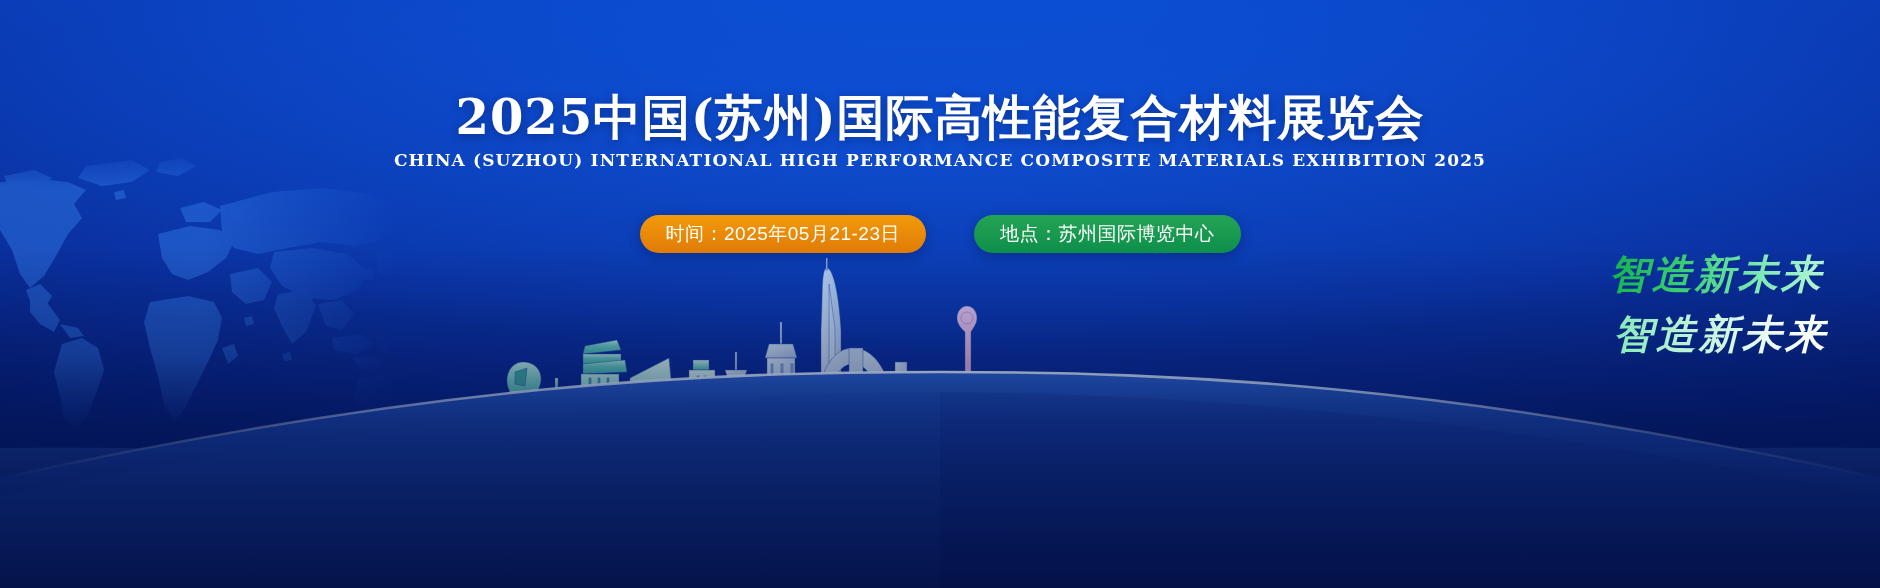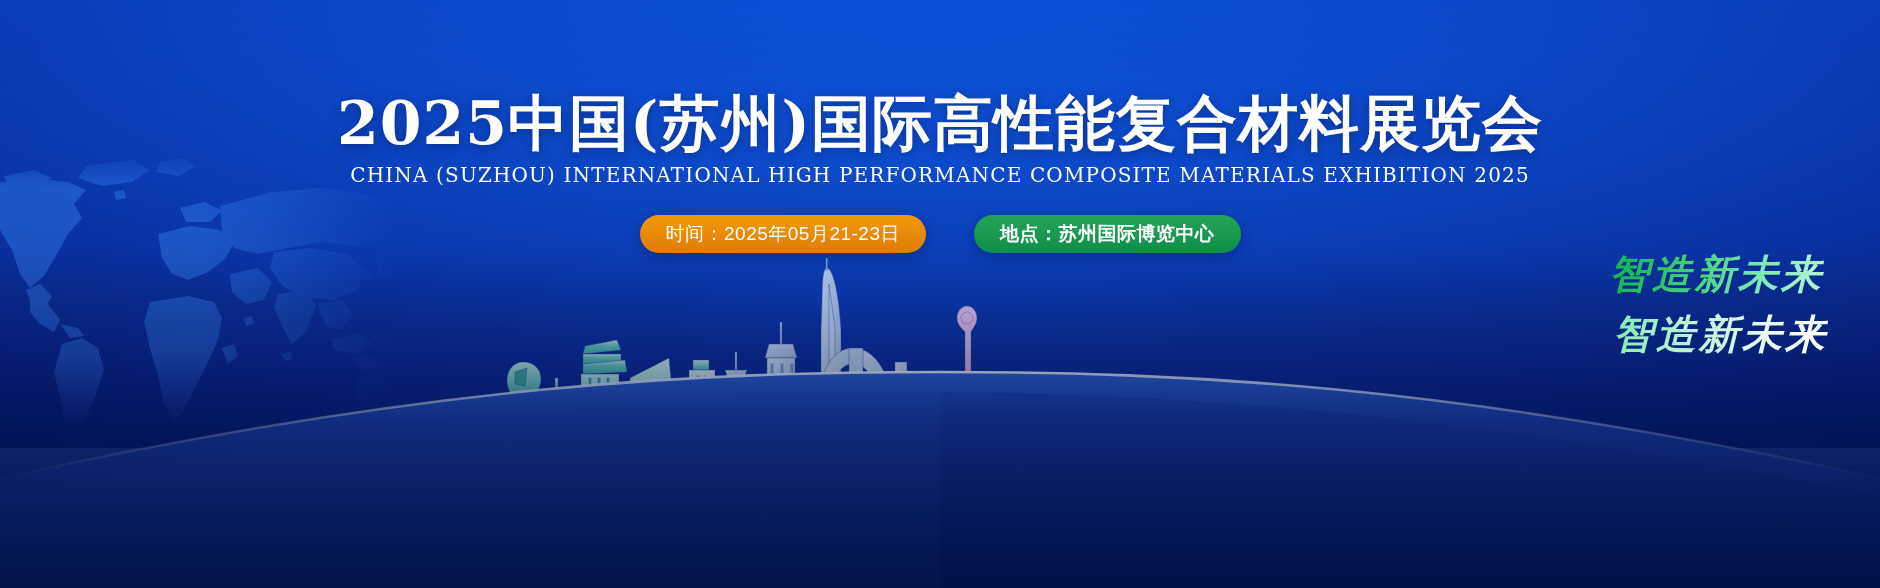--- a/index.html
+++ b/index.html
@@ -54,32 +54,32 @@
   
   .titleblock{
     position:absolute;
     left:0; right:0; top:92px;
     text-align:center;
     z-index:6;
   }
   .title-cn{
     font-family:"DejaVu Serif","Liberation Serif",serif;
     font-weight:700;
-    font-size:60px;
+    font-size:48px;
     line-height:1.05;
     letter-spacing:1px;
     color:#ffffff;
     margin:0;
     text-shadow:0 2px 10px rgba(0,20,80,.45);
     white-space:nowrap;
   }
   .title-en{
     font-family:"DejaVu Serif","Liberation Serif",serif;
-    font-weight:400;
-    font-size:20px;
+    font-weight:700;
+    font-size:17px;
     letter-spacing:1.15px;
     color:#ffffff;
     margin:8px 0 0 0;
     white-space:nowrap;
   }
 
   
   .pills{
     position:absolute;
     left:0; right:0; top:215px;
@@ -95,21 +95,21 @@
     height:38px;
     padding:0 26px;
     border-radius:19px;
     color:#ffffff;
     font-size:19px;
     letter-spacing:.5px;
     white-space:nowrap;
     box-shadow:0 3px 12px rgba(0,10,50,.30);
   }
   .pill--time{background:linear-gradient(to bottom,#f29a0a,#e07b07);}
-  .pill--place{background:linear-gradient(to bottom,#23a455,#0e8f4a);font-weight:bold;}
+  .pill--place{background:linear-gradient(to bottom,#23a455,#0e8f4a);}
 
   
   .slogan{
     position:absolute;
     right:56px; top:244px;
     z-index:6;
     text-align:right;
   }
   .slogan-line{
     font-family:"DejaVu Sans","Liberation Sans",sans-serif;

